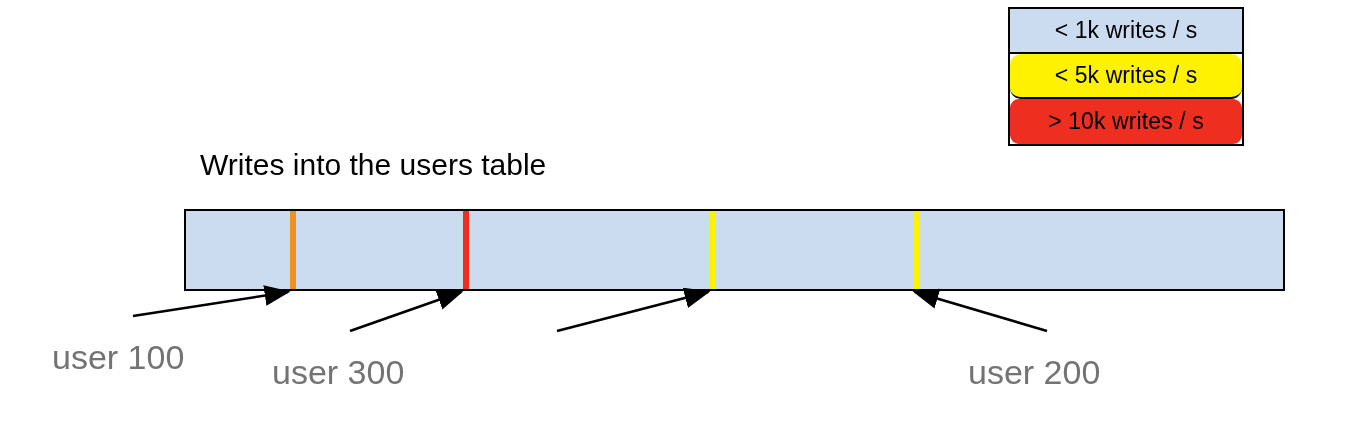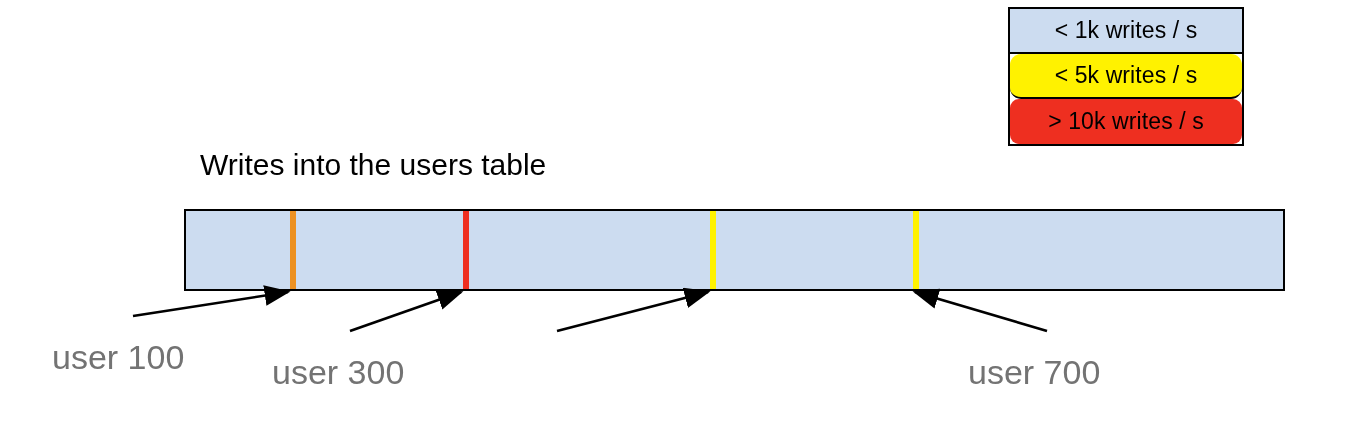--- a/index.html
+++ b/index.html
@@ -129,15 +129,15 @@
       </marker>
     </defs>
     <line stroke="#000000" stroke-width="2.6" marker-end="url(#arrowhead)" x1="133" y1="316" x2="288" y2="292"></line>
     <line stroke="#000000" stroke-width="2.6" marker-end="url(#arrowhead)" x1="350" y1="331" x2="461" y2="292"></line>
     <line stroke="#000000" stroke-width="2.6" marker-end="url(#arrowhead)" x1="557" y1="331" x2="708" y2="292"></line>
     <line stroke="#000000" stroke-width="2.6" marker-end="url(#arrowhead)" x1="1047" y1="331" x2="915" y2="292"></line>
   </svg>
 
   <div class="callout-label" style="left: 52px; top: 340px;">user 100</div>
   <div class="callout-label" style="left: 272px; top: 355px;">user 300</div>
-  <div class="callout-label" style="left: 968px; top: 355px;">user 700</div>
+  <div class="callout-label" style="left: 968px; top: 355px;">user 200</div>
 
 </div>
 
 </body></html>

